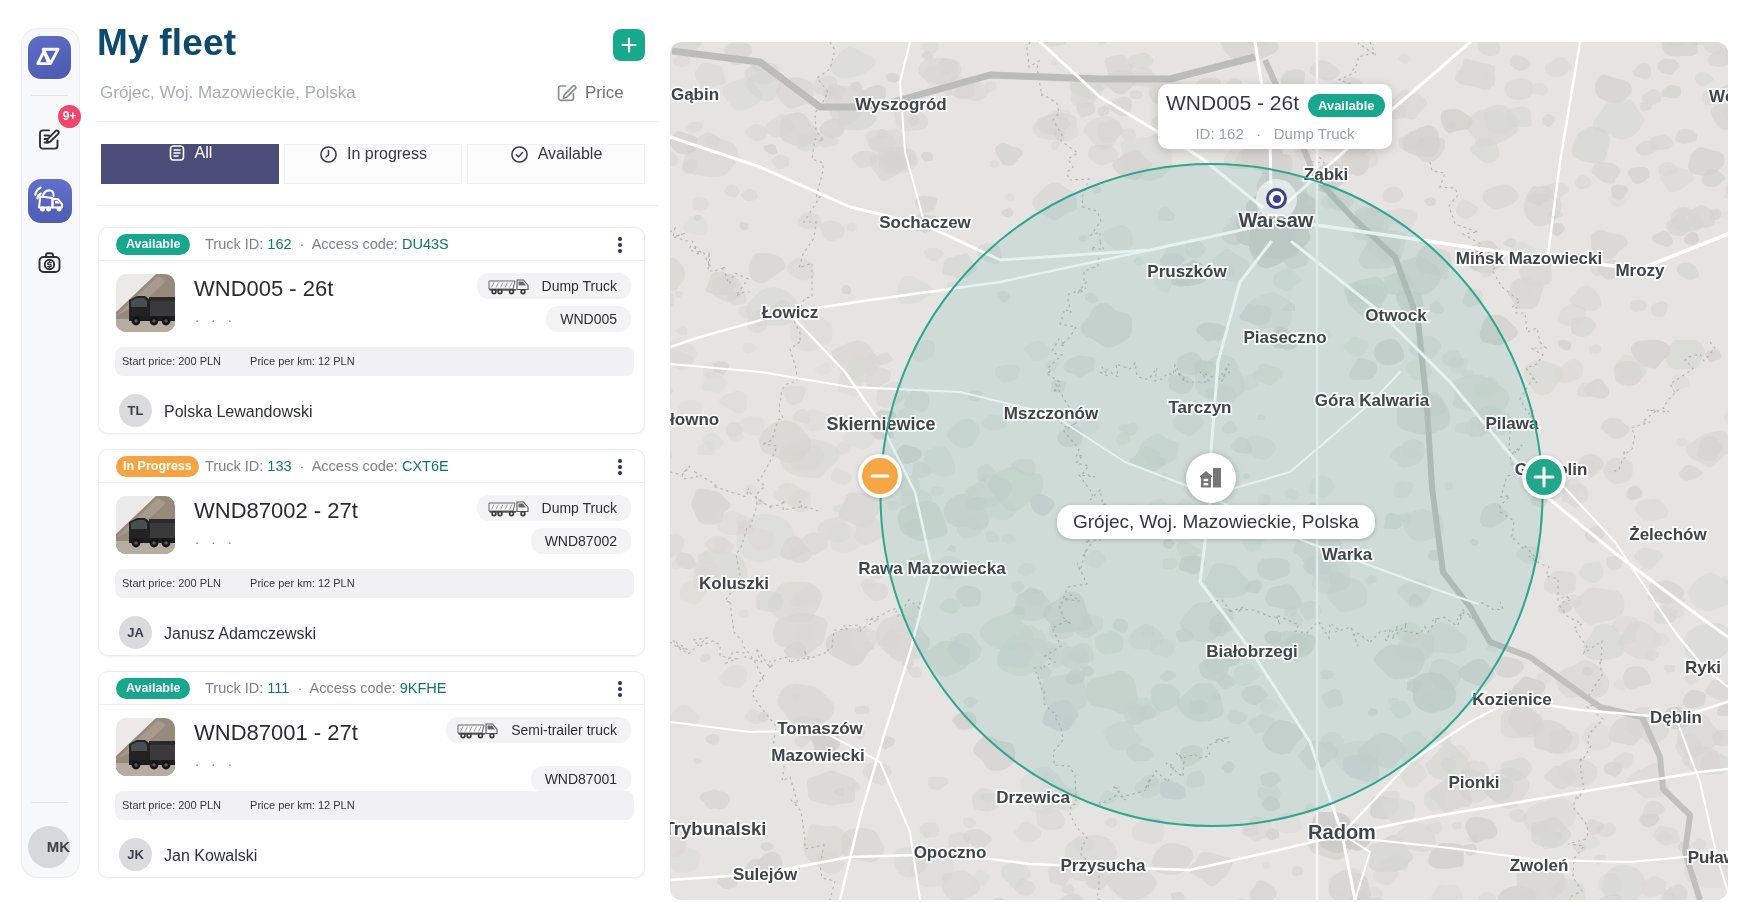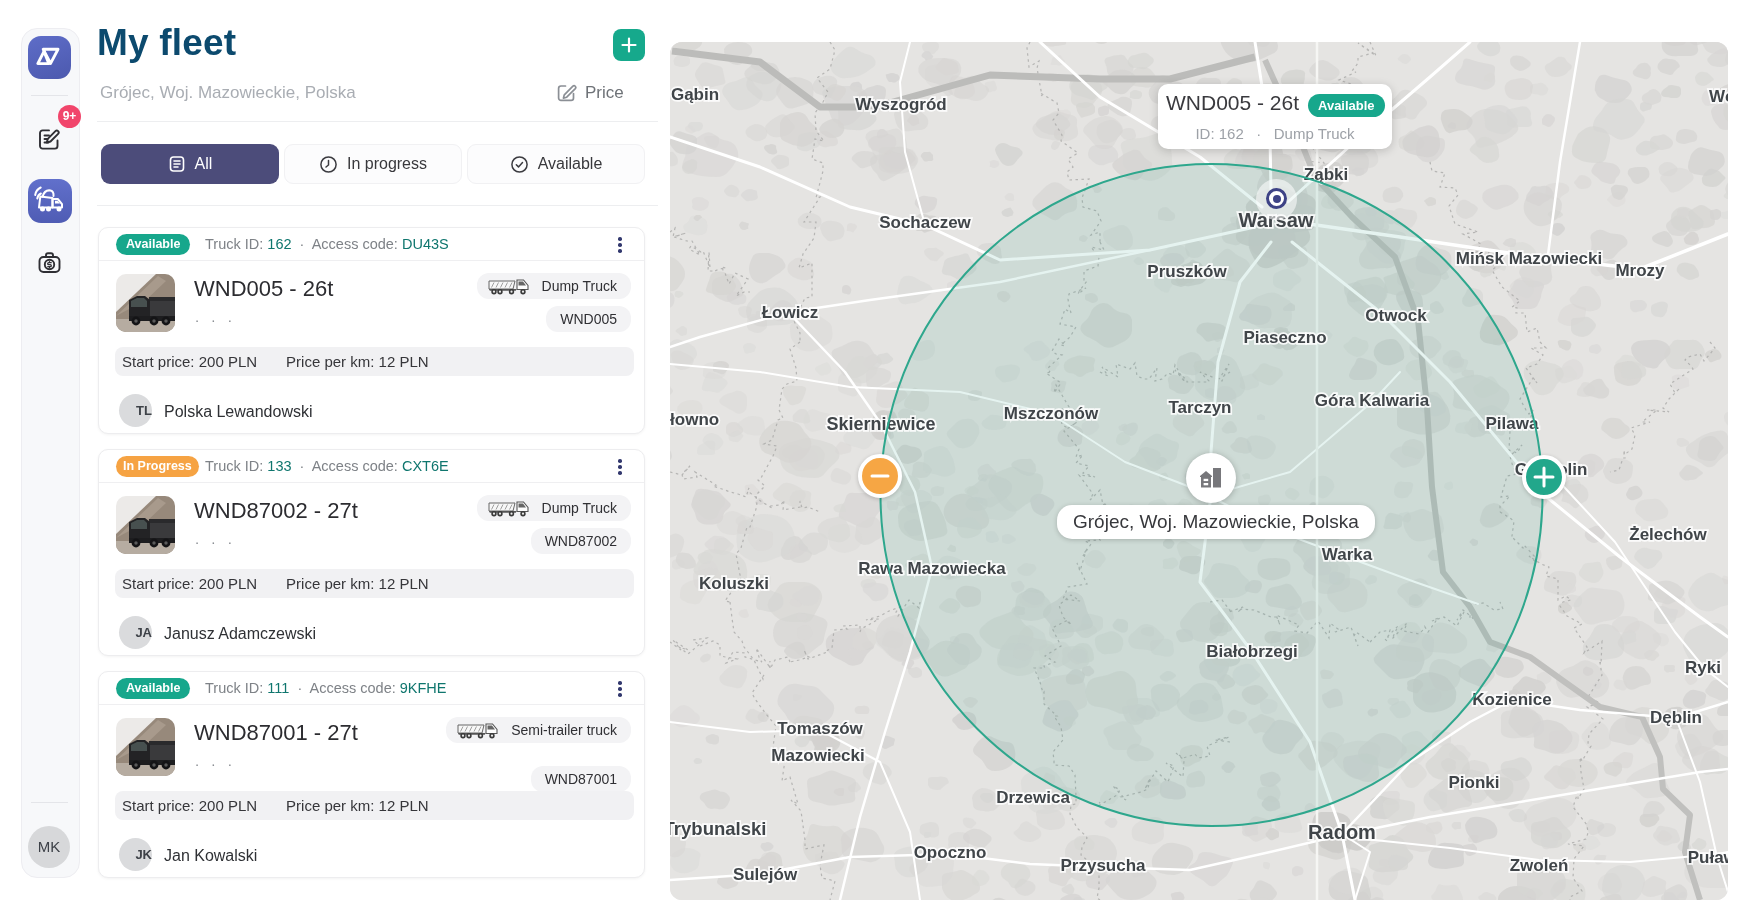--- a/index.html
+++ b/index.html
@@ -8,51 +8,51 @@
 .sidebar{left:21px;top:28px;width:59px;height:850px;background:#f7f8fa;
   border:1px solid #ededf1;border-radius:16px}
 .logo{left:28px;top:36px;width:43px;height:43px;border-radius:13px;
   background:linear-gradient(160deg,#5e6dc8 0%,#4c59ae 100%)}
 .sdiv{left:31px;width:37px;height:1px;background:#e4e5e9}
 .navactive{left:28px;top:179px;width:44px;height:44px;border-radius:13px;
   background:linear-gradient(180deg,#6170cb 0%,#4f5cb4 100%)}
 .badge9{left:58px;top:105px;min-width:23px;height:23px;border-radius:12px;background:#f1456b;
   color:#fff;font-size:12px;font-weight:bold;text-align:center;line-height:23px;padding:0 3px}
 .mk{left:28px;top:826px;width:42px;height:42px;border-radius:50%;background:#d7d8da;
-  color:#3d4148;font-weight:normal;font-size:15px;text-align:center;line-height:42px}
+  color:#3d4148;font-weight:bold;font-size:15px;text-align:right;line-height:42px}
 .panel{left:97px;top:0;width:561px;height:902px}
 h1{font-size:37px;font-weight:700;color:#0c4a6e;letter-spacing:.2px}
 .addbtn{left:516px;top:29px;width:32px;height:32px;border-radius:8px;background:#16a98c}
 .sub{font-size:17px;color:#a9adb3}
 .manage{font-size:17px;color:#6e7277}
 .hdiv{height:1px;background:#edeef0}
-.tab{height:40px;border-radius:9px;display:flex;align-items:center;justify-content:center;
+.tab{height:40px;border-radius:0;display:flex;justify-content:center;
   font-size:16px;gap:9px}
 .tab.on{background:#4c4c7a;color:#fff}
 .tab.off{background:#fcfcfd;color:#38383c;border:1px solid #f1f1f3}
 .card{left:1px;width:547px;background:#fff;border:1px solid #ededef;border-radius:10px;
   box-shadow:0 1px 3px rgba(0,0,0,.05)}
 .chead{position:relative;height:33px;border-bottom:1px solid #efeff1}
 .pill{position:absolute;top:6px;left:17px;height:21px;border-radius:11px;color:#fff;
   font-size:12.5px;font-weight:bold;line-height:21px}
 .pill.av{background:#17a78c;padding:0 10px}
 .pill.ip{background:#f6a343;padding:0 7px}
 .meta{position:absolute;top:4px;left:106px;font-size:14.5px;color:#7e8287;line-height:25px}
 .meta b{color:#0f766e;font-weight:normal}
 .dots3{position:absolute;right:23px;top:9px;width:3px}
 .dots3 i{display:block;width:3.5px;height:3.5px;border-radius:50%;background:#32386e;margin-bottom:2.6px}
 .photo{position:absolute;left:17px;top:46px;width:59px;height:58px;border-radius:10px;overflow:hidden}
 .ctitle{position:absolute;left:95px;top:48px;font-size:22px;color:#2c2c30}
 .cdots{position:absolute;left:96px;top:80px;font-size:15px;letter-spacing:4px;color:#8b8f94}
 .chip{position:absolute;right:13px;height:26px;background:#f3f3f5;border-radius:12px;
   font-size:14px;color:#303034;display:flex;align-items:center}
 .pricebar{position:absolute;left:16px;top:119px;width:519px;height:29px;background:#f1f1f3;
-  border-radius:8px;font-size:15px;color:#36363a;line-height:29px}
+  border-radius:8px;font-size:11px;color:#36363a;line-height:29px}
 .avatar{position:absolute;left:20px;top:166px;width:33px;height:33px;border-radius:50%;
-  background:#dadbdd;color:#3e4248;font-size:13px;font-weight:bold;text-align:right;line-height:33px}
+  background:#dadbdd;color:#3e4248;font-size:13px;font-weight:bold;text-align:center;line-height:33px}
 .dname{position:absolute;left:65px;top:175px;font-size:16px;color:#2f3135}
 .map{left:670px;top:42px;width:1058px;height:858px;border-radius:12px;overflow:hidden;background:#e5e4e2}
 .tooltip{left:1158px;top:84px;width:234px;height:65px;background:#fff;border-radius:10px;
   box-shadow:0 2px 10px rgba(0,0,0,.18)}
 .tt1{position:absolute;left:8px;top:7px;font-size:21px;color:#3a3a3e}
 .ttpill{position:absolute;left:150px;top:10px;height:23px;border-radius:12px;background:#17a78c;
   color:#fff;font-size:13px;font-weight:bold;line-height:23px;padding:0 10px}
 .tt2{position:absolute;left:0;top:41px;width:234px;text-align:center;font-size:15px;color:#9da1a7}
 .gmark{left:1186px;top:453px;width:50px;height:50px;border-radius:50%;background:#fff;
   box-shadow:0 1px 6px rgba(0,0,0,.25)}

